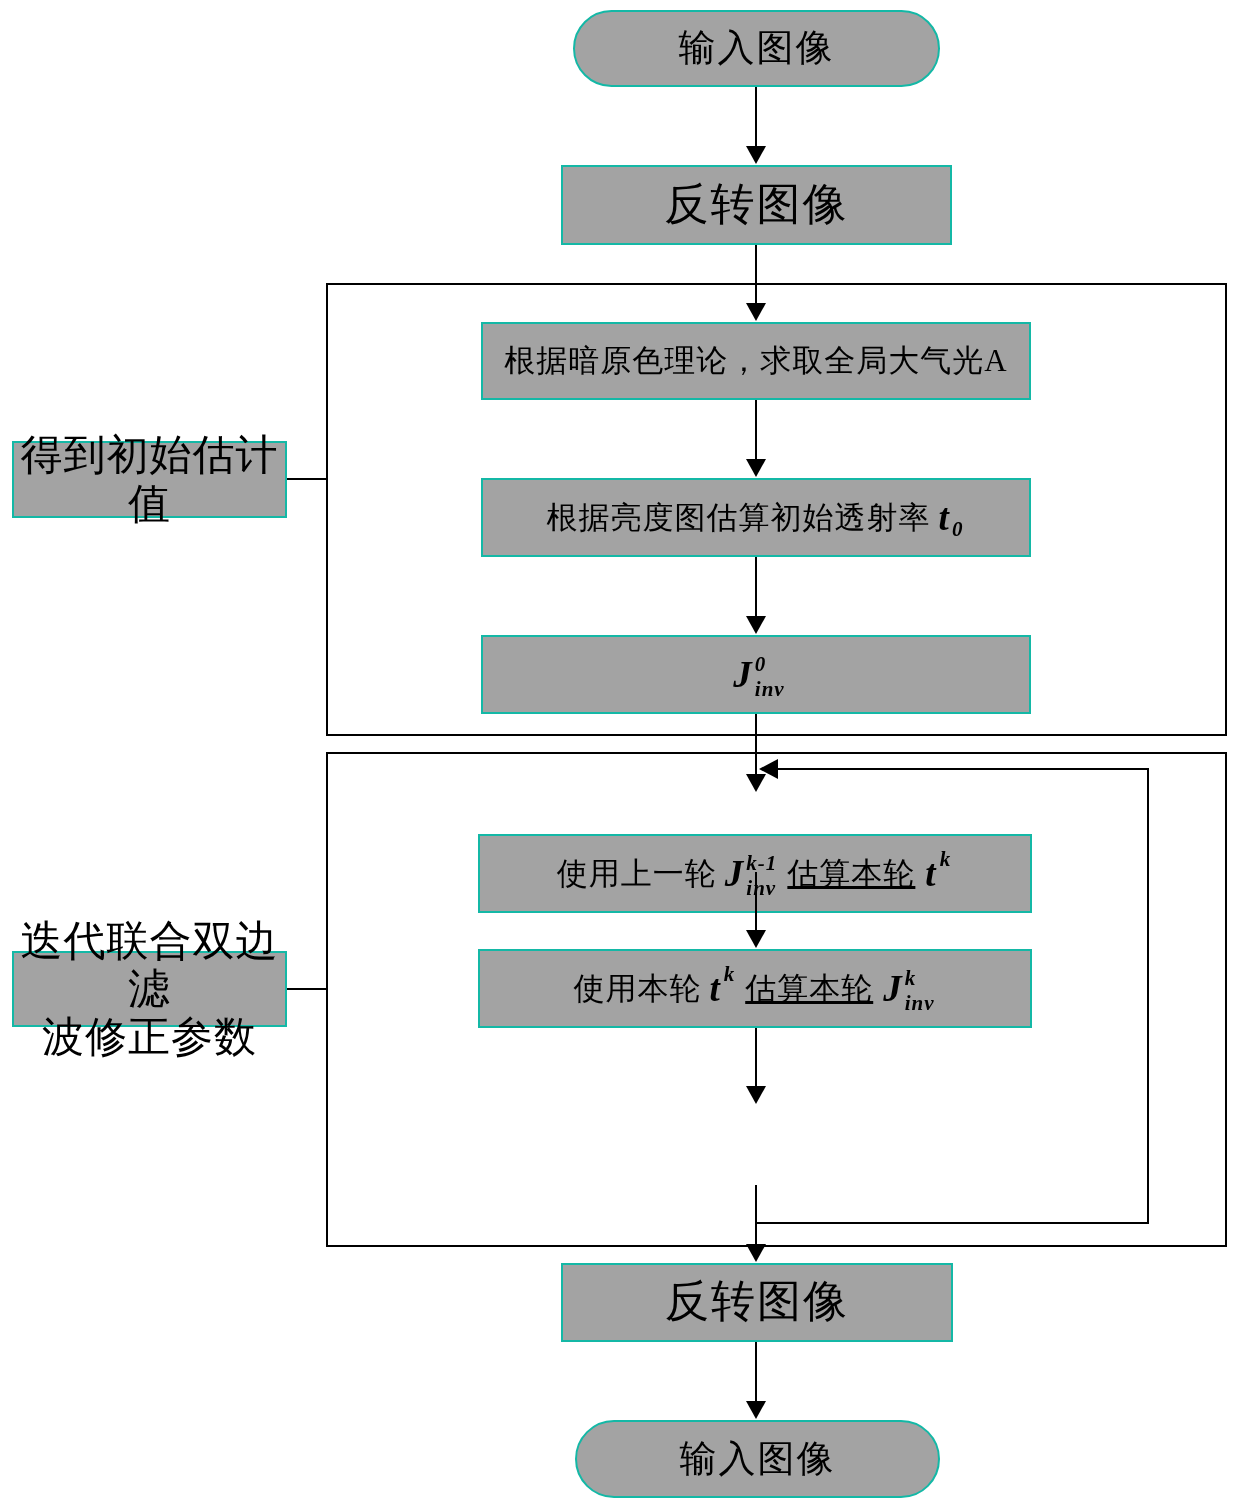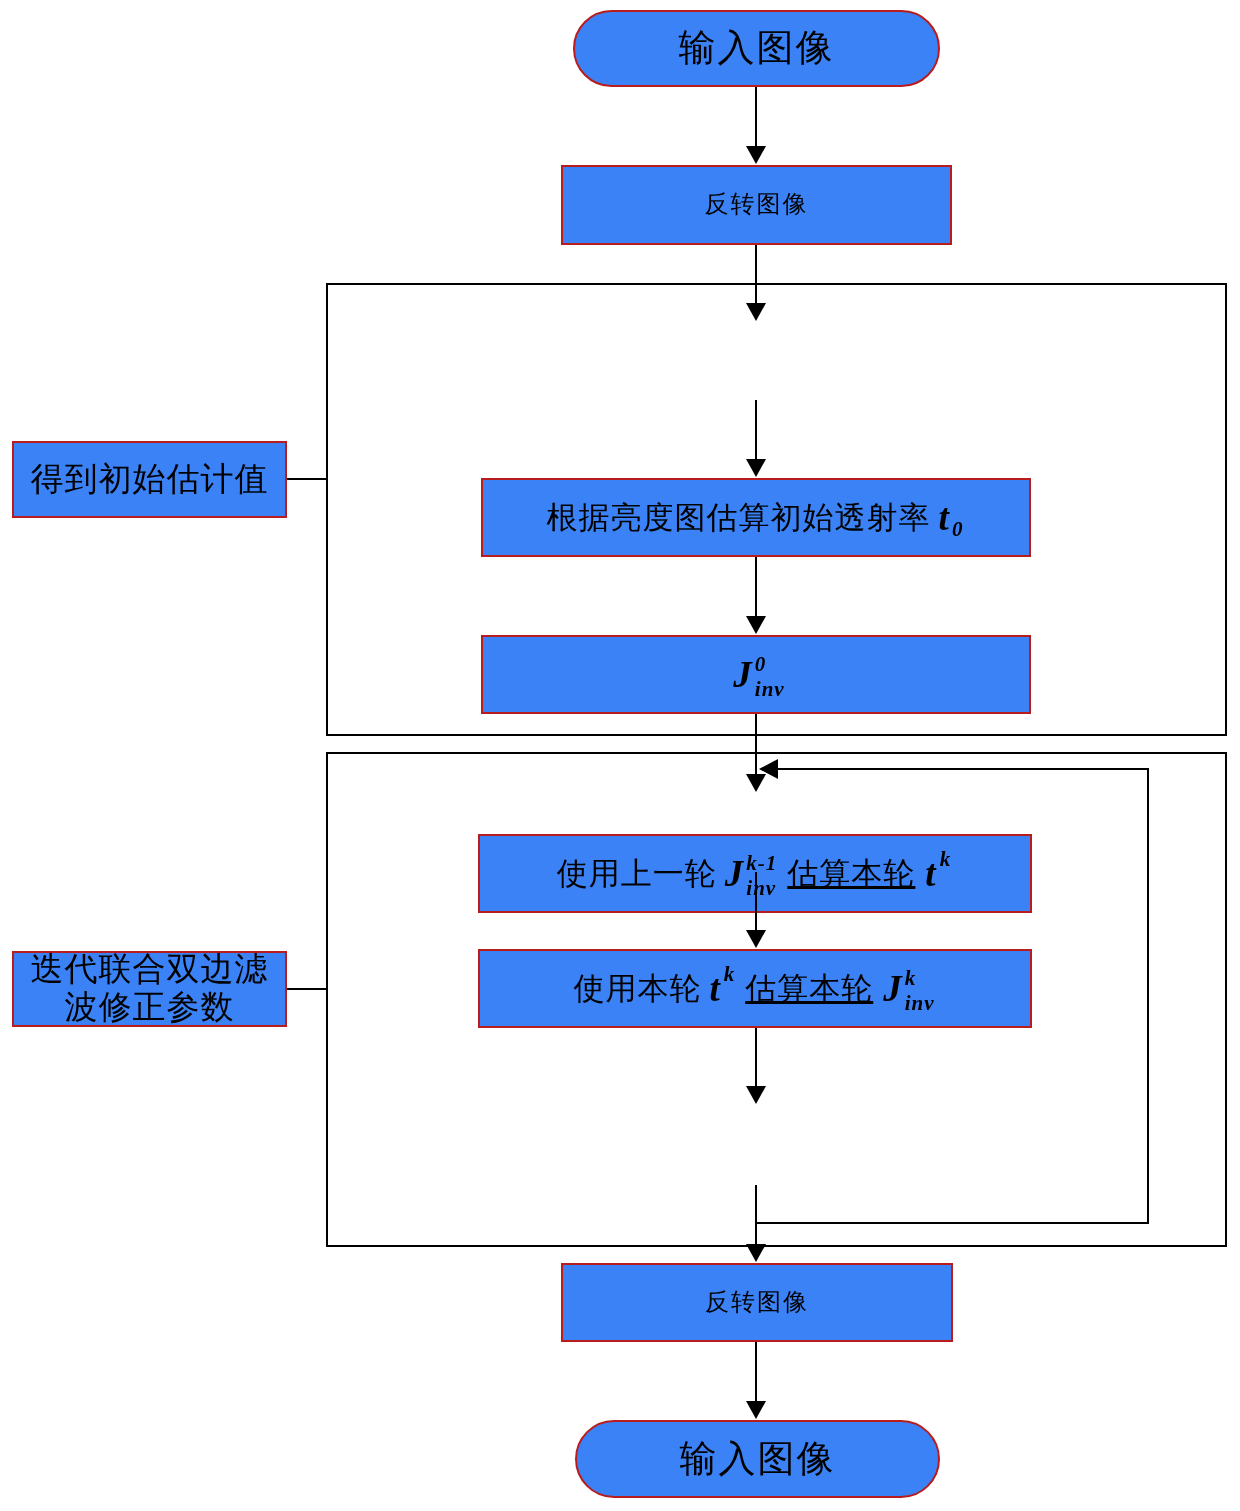--- a/index.html
+++ b/index.html
@@ -2,29 +2,29 @@
 <html><head>
 <meta charset="utf-8">
 <style>
   html,body{margin:0;padding:0;background:#fff;}
   .canvas{
     position:relative;width:1240px;height:1511px;background:#fff;
     font-family:"Liberation Serif","DejaVu Serif",serif;color:#000;
     overflow:hidden;
   }
   .node{
-    position:absolute;box-sizing:border-box;border:2px solid #b91c1c;background:#3b82f6;
+    position:absolute;box-sizing:border-box;border:2px solid #14b8a6;background:#a3a3a3;
     display:flex;align-items:center;justify-content:center;text-align:center;
     line-height:1.15;
   }
   .terminal{border-radius:42px;font-size:37px;letter-spacing:2px;}
-  .process{font-size:24px;letter-spacing:2px;}
+  .process{font-size:44px;letter-spacing:2px;}
   .step{font-size:31px;letter-spacing:1px;}
   .group{background:transparent;border:2px solid #000;}
-  .label-box{font-size:33px;letter-spacing:1px;flex-direction:column;}
+  .label-box{font-size:42px;letter-spacing:1px;flex-direction:column;}
   .mwrap{display:inline-flex;align-items:center;margin-left:8px;margin-right:2px;}
   .mvar{font-style:italic;font-weight:bold;font-size:37px;line-height:1;}
   .msup{font-style:italic;font-weight:bold;font-size:21px;line-height:1;
         position:relative;top:-14px;margin-left:3px;}
   .msub{font-style:italic;font-weight:bold;font-size:21px;line-height:1;
         position:relative;top:12px;margin-left:2px;}
   .stack{display:inline-flex;flex-direction:column;align-items:flex-start;
          margin-left:2px;font-style:italic;font-weight:bold;font-size:21px;
          line-height:1;gap:4px;transform:translateY(2px);}
   .mid{margin:0 2px 0 8px;text-decoration:underline;}
@@ -38,20 +38,23 @@
   <div class="node terminal" style="left:573px;top:10px;width:367px;height:77px;">
     <span>输入图像</span>
   </div>
 
   <div class="node process" style="left:561px;top:165px;width:391px;height:80px;">
     <span>反转图像</span>
   </div>
 
   <div class="node group" style="left:326px;top:283px;width:901px;height:453px;"></div>
 
+  <div class="node step" style="left:481px;top:322px;width:550px;height:78px;">
+    <span>根据暗原色理论，求取全局大气光A</span>
+  </div>
 
   <div class="node step" style="left:481px;top:478px;width:550px;height:79px;align-items:center;">
     <span>根据亮度图估算初始透射率</span>
     <span class="mwrap">
       <span class="mvar">t</span>
       <span class="msub">0</span>
     </span>
   </div>
 
   <div class="node step" style="left:481px;top:635px;width:550px;height:79px;">

